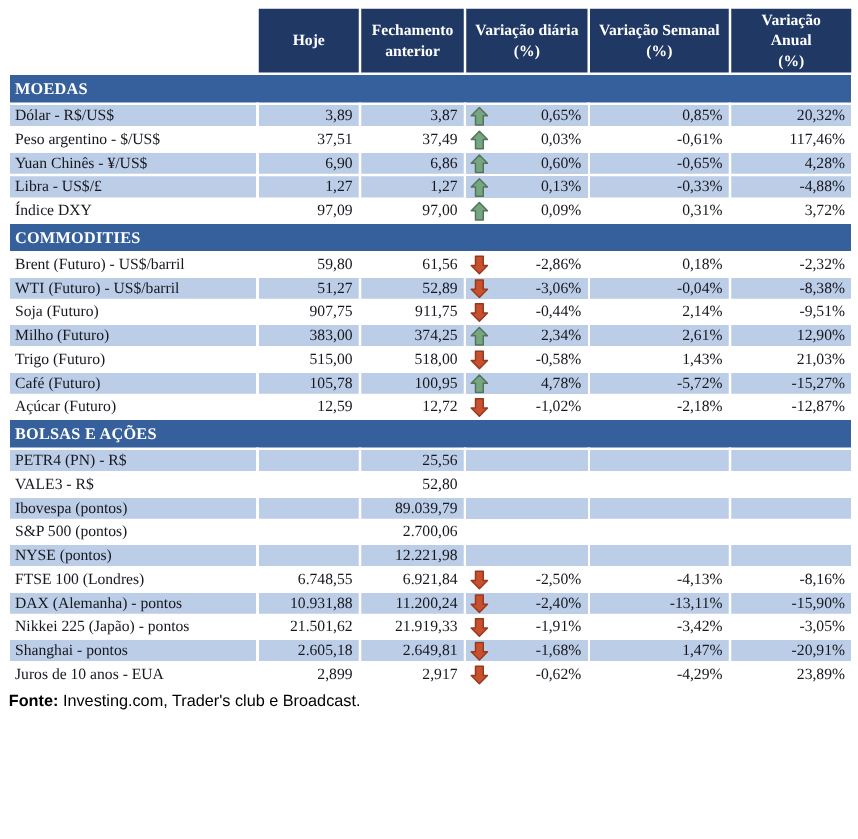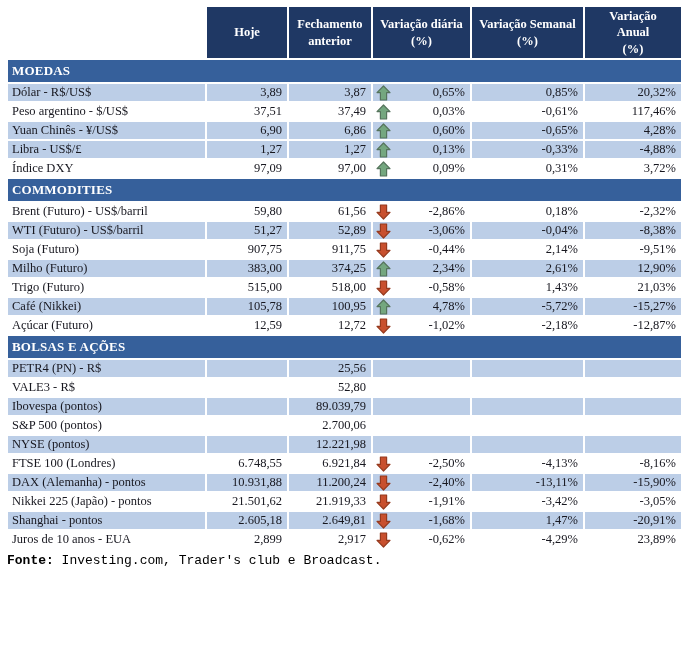--- a/index.html
+++ b/index.html
@@ -40,21 +40,21 @@
     padding:3px 0 1px 4px;letter-spacing:.2px;margin-top:43px;
   }
   tr.data-row td.num{text-align:right;}
   tr.data-row.shaded td{background:var(--row-shaded);}
   td.diaria-cell{position:relative;}
   .arrow{
     position:absolute;left:3px;top:50%;transform:translateY(-50%);
     line-height:0;display:inline-block;
   }
   .fonte{
-    margin:3px 0 0 1px;font-size:13px;color:#000;font-family:Liberation Mono, monospace;
+    margin:3px 0 0 1px;font-size:13px;color:#000;
   }
   .fonte .fonte-label{font-weight:bold;}
 </style>
 </head>
 <body>
 
 <div class="wrap">
   <table>
     <colgroup>
       <col class="c-label">
@@ -175,21 +175,21 @@
           <td class="label-cell">Trigo (Futuro)</td>
           <td class="num">515,00</td>
           <td class="num">518,00</td>
           <td class="num diaria-cell"><span class="arrow"><svg width="15" height="16" viewBox="0 0 15 16">
                 <path d="M7.5 15 L1 8.4 H4.4 V1 H10.6 V8.4 H14 Z" fill="#C8502E" stroke="#953A1E" stroke-width="1.2" stroke-linejoin="round"></path>
               </svg></span><span>-0,58%</span></td>
           <td class="num">1,43%</td>
           <td class="num">21,03%</td>
         </tr>
         <tr class="data-row shaded">
-          <td class="label-cell">Café (Nikkei)</td>
+          <td class="label-cell">Café (Futuro)</td>
           <td class="num">105,78</td>
           <td class="num">100,95</td>
           <td class="num diaria-cell"><span class="arrow"><svg width="15" height="16" viewBox="0 0 15 16">
                 <path d="M7.5 1 L14 7.6 H10.6 V15 H4.4 V7.6 H1 Z" fill="#74A77F" stroke="#55735C" stroke-width="1.2" stroke-linejoin="round"></path>
               </svg></span><span>4,78%</span></td>
           <td class="num">-5,72%</td>
           <td class="num">-15,27%</td>
         </tr>
         <tr class="data-row">
           <td class="label-cell">Açúcar (Futuro)</td>

